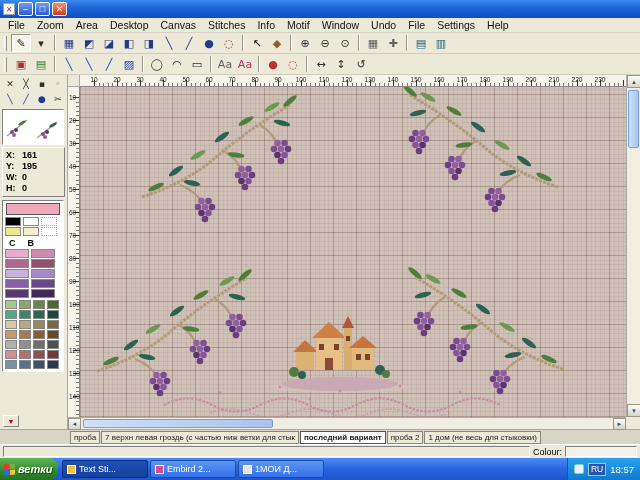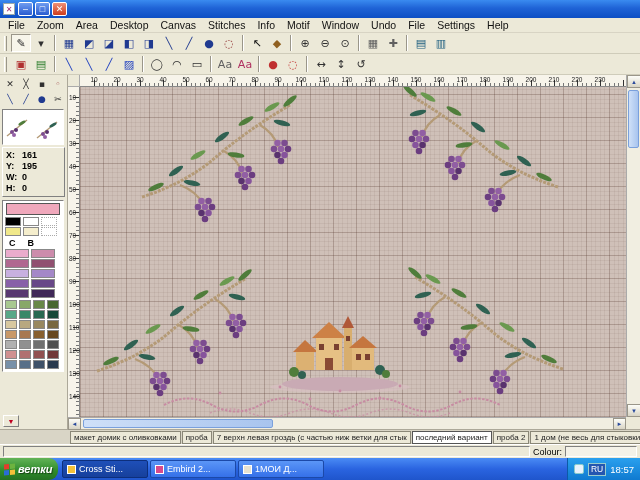--- a/index.html
+++ b/index.html
@@ -88,21 +88,21 @@
   .vscroll .sb-arrow { width:14px; height:13px; line-height:12px; left:0; }
   .hscroll .sb-arrow { width:13px; height:12px; line-height:11px; top:0; }
   .sb-thumb { position:absolute; background:linear-gradient(90deg,#cfe0f8,#a8c4ee); border:1px solid #7aa0dc; border-radius:2px; }
   .vscroll .sb-thumb { left:1px; width:11px; height:58px; top:15px; }
   .hscroll .sb-thumb { top:1px; height:9px; width:190px; left:15px; }
 
   
   .tabsrow { height:15px; background:#d9d5c6; border-top:1px solid #aca899; display:flex; align-items:center;
     padding-left:70px; white-space:nowrap; overflow:hidden; flex:0 0 auto; }
   .tab { font-size:8px; padding:1px 3px; border:1px solid #8a8777; background:#ece9d8; margin-right:1px; color:#222; }
-  .tab.active { background:#ffffff; font-weight:normal; border-color:#555; }
+  .tab.active { background:#ffffff; font-weight:bold; border-color:#555; }
   .statusbar { height:14px; background:#ece9d8; border-top:1px solid #fff; display:flex; align-items:center; gap:3px; padding:0 3px; flex:0 0 auto; }
   .status-box { height:11px; border:1px solid; border-color:#808080 #fff #fff #808080; background:#ece9d8; }
   .status-box.long { flex:1; }
   .status-label { font-size:9px; }
   .status-box.colorbox { width:72px; background:#f4f2e8; }
 
   .taskbar { height:22px; background:linear-gradient(180deg,#4a8bf5 0%,#2a64e0 50%,#1f55cc 100%); display:flex; align-items:center; flex:0 0 auto; }
   .startbtn { height:22px; width:58px; border:none; border-radius:0 9px 9px 0;
     background:linear-gradient(180deg,#63b457,#2e8a2a 60%,#257223); color:#fff; font-weight:bold; font-style:italic;
     font-size:11px; display:flex; align-items:center; gap:3px; padding:0 6px 0 4px; text-shadow:1px 1px 1px rgba(0,0,0,.5); }
@@ -444,21 +444,20 @@
       </div>
       <div class="hscroll">
         <button class="sb-arrow" style="left:0">◄</button>
         <span class="sb-thumb"></span>
         <button class="sb-arrow" style="right:0">►</button>
       </div>
     </div>
   </div>
 
   <div class="tabsrow">
-      <span class="tab">макет домик с оливковками</span>
       <span class="tab">проба</span>
       <span class="tab">7 верхн левая гроздь (с частью ниж ветки для стык</span>
       <span class="tab active">последний вариант</span>
       <span class="tab">проба 2</span>
       <span class="tab">1 дом (не весь для стыковки)</span>
     </div>
 
   <div class="statusbar">
     <span class="status-box long"></span>
     <span class="status-label">Colour:</span>
@@ -471,21 +470,21 @@
           <i></i>
           <i></i>
           <i></i>
           <i></i>
         </span>
       <span>ветки</span>
     </button>
     <div class="tasks">
         <button class="taskbtn active">
           <span class="task-ico"></span>
-          <span class="task-label">Cross Sti...</span>
+          <span class="task-label">Text Sti...</span>
         </button>
         <button class="taskbtn">
           <span class="task-ico"></span>
           <span class="task-label">Embird 2...</span>
         </button>
         <button class="taskbtn">
           <span class="task-ico"></span>
           <span class="task-label">1МОИ Д...</span>
         </button>
       </div>

